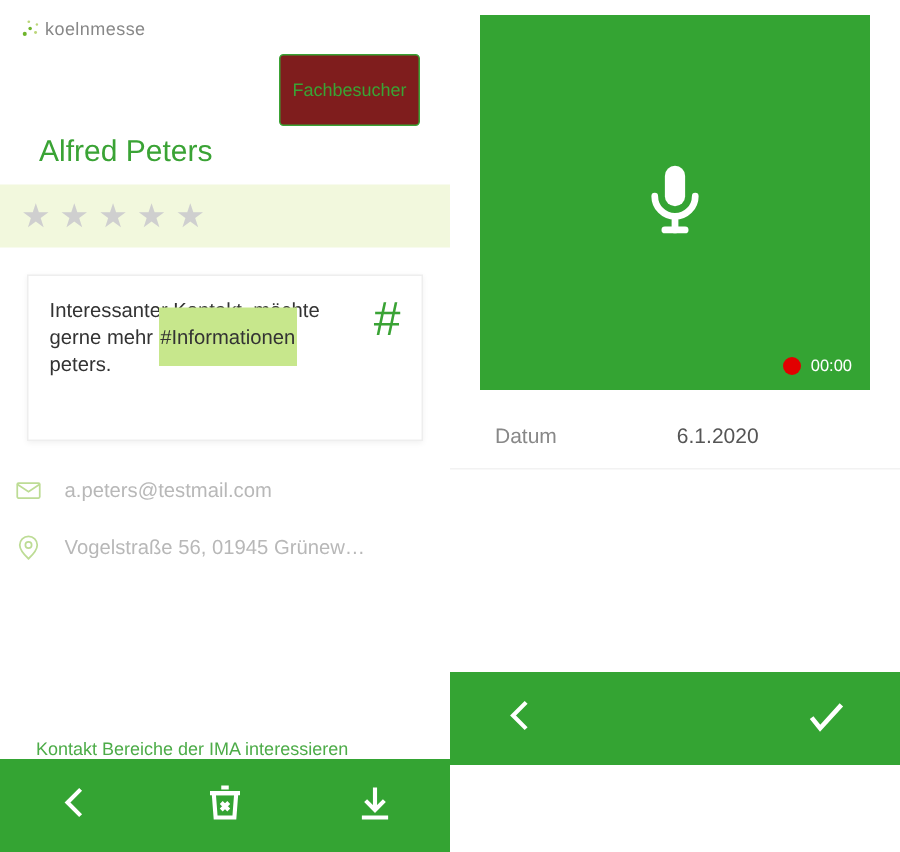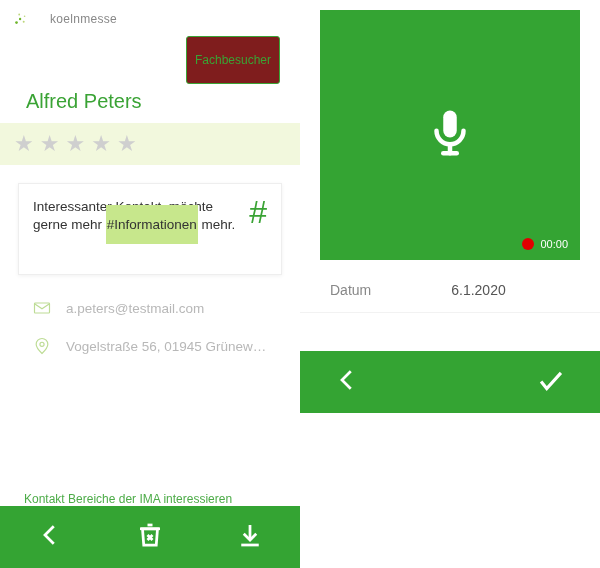--- a/index.html
+++ b/index.html
@@ -5,24 +5,24 @@
   * { box-sizing: border-box; margin: 0; padding: 0; }
   body {
     width: 600px;
     height: 568px;
     font-family: "Segoe UI", Arial, sans-serif;
     display: flex;
     background: #fff;
     overflow: hidden;
   }
   .panel-left { width: 300px; height: 568px; position: relative; display: flex; flex-direction: column; }
-  .panel-right { width: 300px; height: 413px; position: relative; display: flex; flex-direction: column; }
+  .panel-right { width: 300px; height: 510px; position: relative; display: flex; flex-direction: column; }
 
   
-  .logo { display: flex; align-items: center; gap: 20px; padding: 10px 12px 4px 12px; }
+  .logo { display: flex; align-items: center; gap: 0; padding: 10px 12px 4px 12px; }
   .logo svg { width: 18px; height: 18px; }
   .logo-text { font-size: 12px; color: #888; letter-spacing: 0.3px; }
 
   .badge-row { display: flex; justify-content: flex-end; padding: 4px 20px 2px 20px; }
   .badge {
     border: 1px solid #3aa335;
     color: #3aa335;
     font-size: 12px;
     padding: 16px 8px;
     border-radius: 3px;
@@ -45,21 +45,21 @@
     box-shadow: 0 1px 4px rgba(0,0,0,0.06);
     padding: 14px 14px 40px 14px;
     display: flex;
     align-items: flex-start;
     gap: 8px;
   }
   .note-text { font-size: 13.5px; color: #333; line-height: 1.35; flex: 1; }
   .note-text .hl { background: #c7e78c; padding: 12px 1px; }
   .hash-mark { color: #3aa335; font-size: 32px; font-weight: 500; line-height: 0.9; }
 
-  .info-list { padding: 0 32px; flex: 1; overflow: hidden; }
+  .info-list { padding: 0 9px; flex: 1; overflow: hidden; }
   .info-row {
     display: flex; align-items: center; gap: 14px;
     padding: 9px 0;
     color: #b8b8b8;
     font-size: 13.5px;
   }
   .info-row .icon { width: 20px; height: 20px; flex-shrink: 0; }
   .info-row .icon svg { width: 20px; height: 20px; stroke: #bddc95; fill: none; stroke-width: 1.4; }
   .info-row .val { white-space: nowrap; overflow: hidden; text-overflow: ellipsis; }
 
@@ -131,21 +131,21 @@
   <div class="stars-bar">
     <span class="star">★</span>
     <span class="star">★</span>
     <span class="star">★</span>
     <span class="star">★</span>
     <span class="star">★</span>
   </div>
 
   <div class="note-card">
     <div class="note-text">
-      <span>Interessanter Kontakt, möchte gerne mehr </span><span class="hl">#Informationen</span><span> mehr.</span>
+      <span>Interessanter Kontakt, möchte gerne mehr </span><span class="hl">#Informationen</span><span> peters.</span>
     </div>
     <div class="hash-mark">#</div>
   </div>
 
   <div class="info-list">
     <div class="info-row">
       <span class="icon">
         <svg viewBox="0 0 24 24">
             <rect x="3" y="6" width="18" height="12" rx="1"></rect>
             <path d="M3 7l9 6 9-6"></path>

